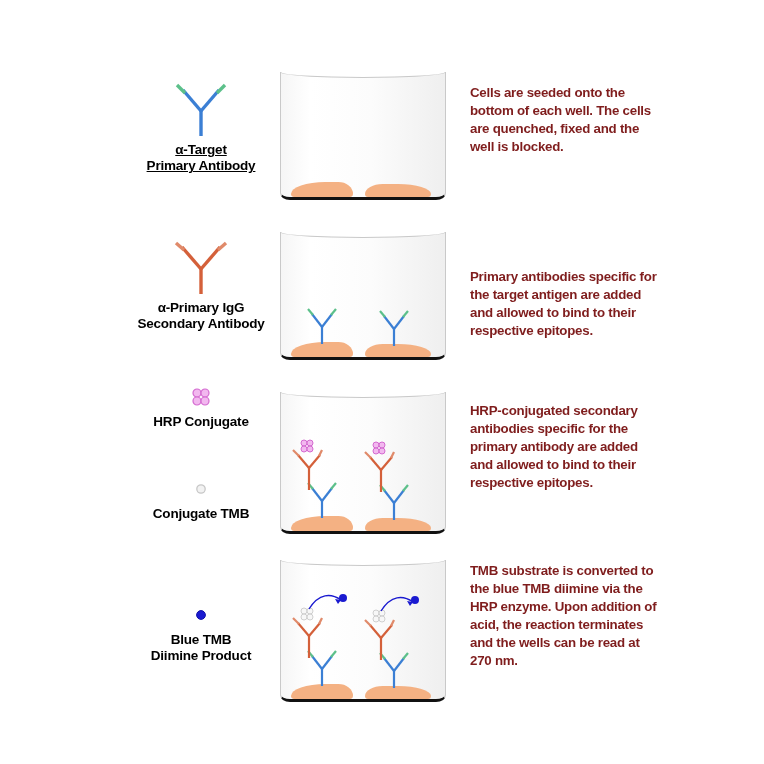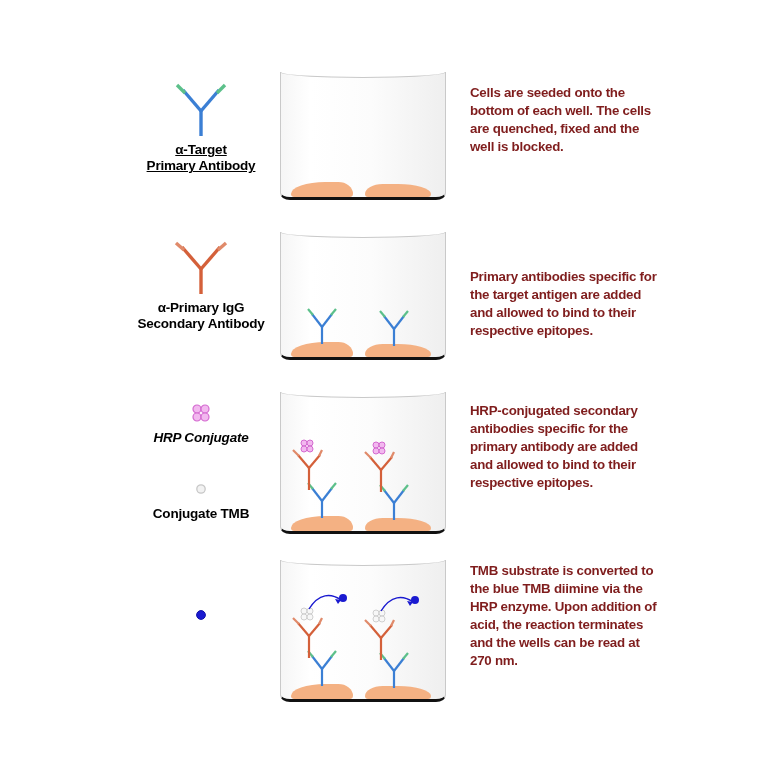--- a/index.html
+++ b/index.html
@@ -182,21 +182,21 @@
           </svg>
         </div>
       </div>
     </div>
 
     <div class="caption" style="top:36px;margin-top:12px;">Primary antibodies specific for the target antigen are added and allowed to bind to their respective epitopes.</div>
   </div>
 
   <div class="row" style="top:380px; height:170px;">
 
-    <div class="legend" style="top:16px;font-style:italic;">
+    <div class="legend" style="top:0;">
       <div class="legend-glyph small">
         <svg width="22" height="22" viewBox="0 0 22 22" aria-hidden="true">
           <circle cx="7" cy="7" r="4" fill="#f2b8ef" stroke="#d46ad0" stroke-width="1.2"></circle>
           <circle cx="15" cy="7" r="4" fill="#f2b8ef" stroke="#d46ad0" stroke-width="1.2"></circle>
           <circle cx="7" cy="15" r="4" fill="#f2b8ef" stroke="#d46ad0" stroke-width="1.2"></circle>
           <circle cx="15" cy="15" r="4" fill="#f2b8ef" stroke="#d46ad0" stroke-width="1.2"></circle>
         </svg>
       </div>
       <div class="legend-label">HRP Conjugate</div>
     </div>
@@ -268,20 +268,22 @@
   </div>
 
   <div class="row" style="top:548px; height:170px;">
 
     <div class="legend" style="top:50px;">
       <div class="legend-glyph small">
         <svg width="16" height="16" viewBox="0 0 16 16" aria-hidden="true">
           <circle cx="8" cy="8" r="4.4" fill="#1a1ad0" stroke="#1111aa" stroke-width="1"></circle>
         </svg>
       </div>
+      <div class="legend-label" style="white-space:pre-line;">Blue TMB
+Diimine Product</div>
     </div>
 
     <div class="well" style="left:280px; top:12px; height:142px;">
       <div class="well-body">
         <div class="well-rim"></div>
         <div class="cell c1"></div>
         <div class="cell c2"></div>
 
         <div class="in-well" style="left:26px; bottom:12px;">
           <svg width="30" height="36" viewBox="0 0 30 36" aria-hidden="true">

